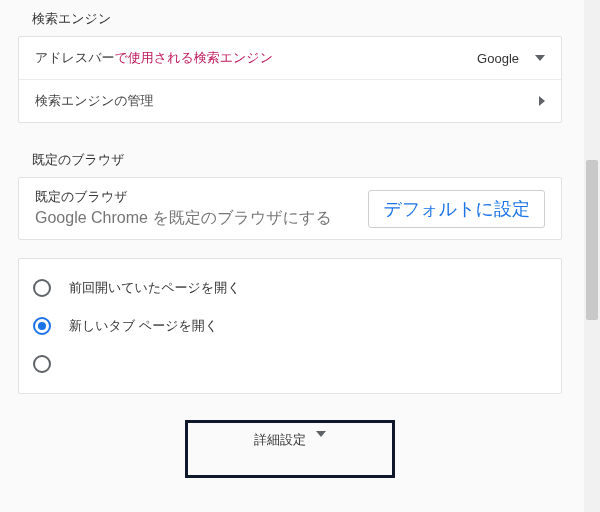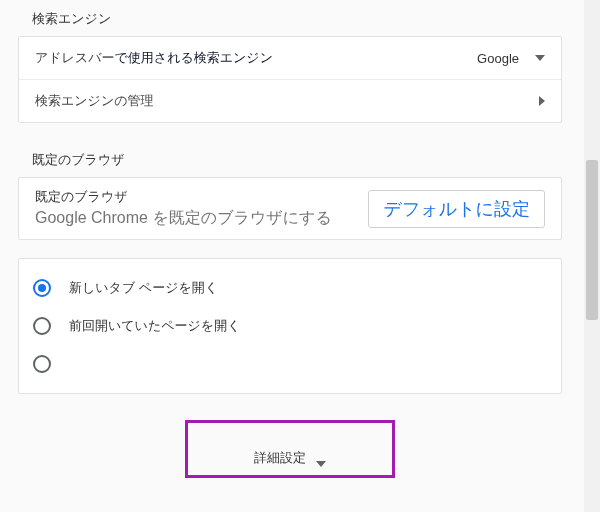--- a/index.html
+++ b/index.html
@@ -42,21 +42,21 @@
     justify-content: space-between;
   }
   .row .label {
     flex: 1;
     color: #444;
   }
   .link {
     color: #404040;
   }
   .gray {
-    color: #0f172a;
+    color: #be185d;
   }
   .select-val {
     color: #333;
     padding-right: 16px;
     font-size: 13px;
   }
   .dropdown-icon {
     border-left: 5px solid transparent;
     border-right: 5px solid transparent;
     border-top: 6px solid #5f6368;
@@ -122,26 +122,26 @@
   }
   .radio-label {
     color: #333;
   }
   .advanced-wrap {
     display: flex;
     justify-content: center;
     margin-top: 26px;
   }
   .advanced-box {
-    border: 3px solid #a21caf;
+    border: 3px solid #0f172a;
     padding: 8px 12px;
     width: 180px;
     display: flex;
     justify-content: center;
-    align-items: flex-end;
+    align-items: flex-start;
     height: 36px;
   }
   .advanced-text {
     color: #333;
     font-size: 13px;
     margin-right: 10px;
   }
   .scrollbar-track {
     position: absolute;
     right: 0;
@@ -191,26 +191,26 @@
         <div class="sub-line">Google Chrome を既定のブラウザにする</div>
       </div>
       <div class="btn-outline">デフォルトに設定</div>
     </div>
   </div>
 
   <div class="spacer-md"></div>
 
   <div class="card radio-list">
     <div class="row">
+      <span class="radio unselected"></span>
+      <span class="radio-label">前回開いていたページを開く</span>
+    </div>
+    <div class="row">
       <span class="radio selected"></span>
       <span class="radio-label">新しいタブ ページを開く</span>
-    </div>
-    <div class="row">
-      <span class="radio unselected"></span>
-      <span class="radio-label">前回開いていたページを開く</span>
     </div>
     <div class="row">
       <span class="radio unselected"></span>
     </div>
   </div>
 
   <div class="advanced-wrap">
     <div class="advanced-box">
       <span class="advanced-text">詳細設定</span>
       <span class="dropdown-icon"></span>

